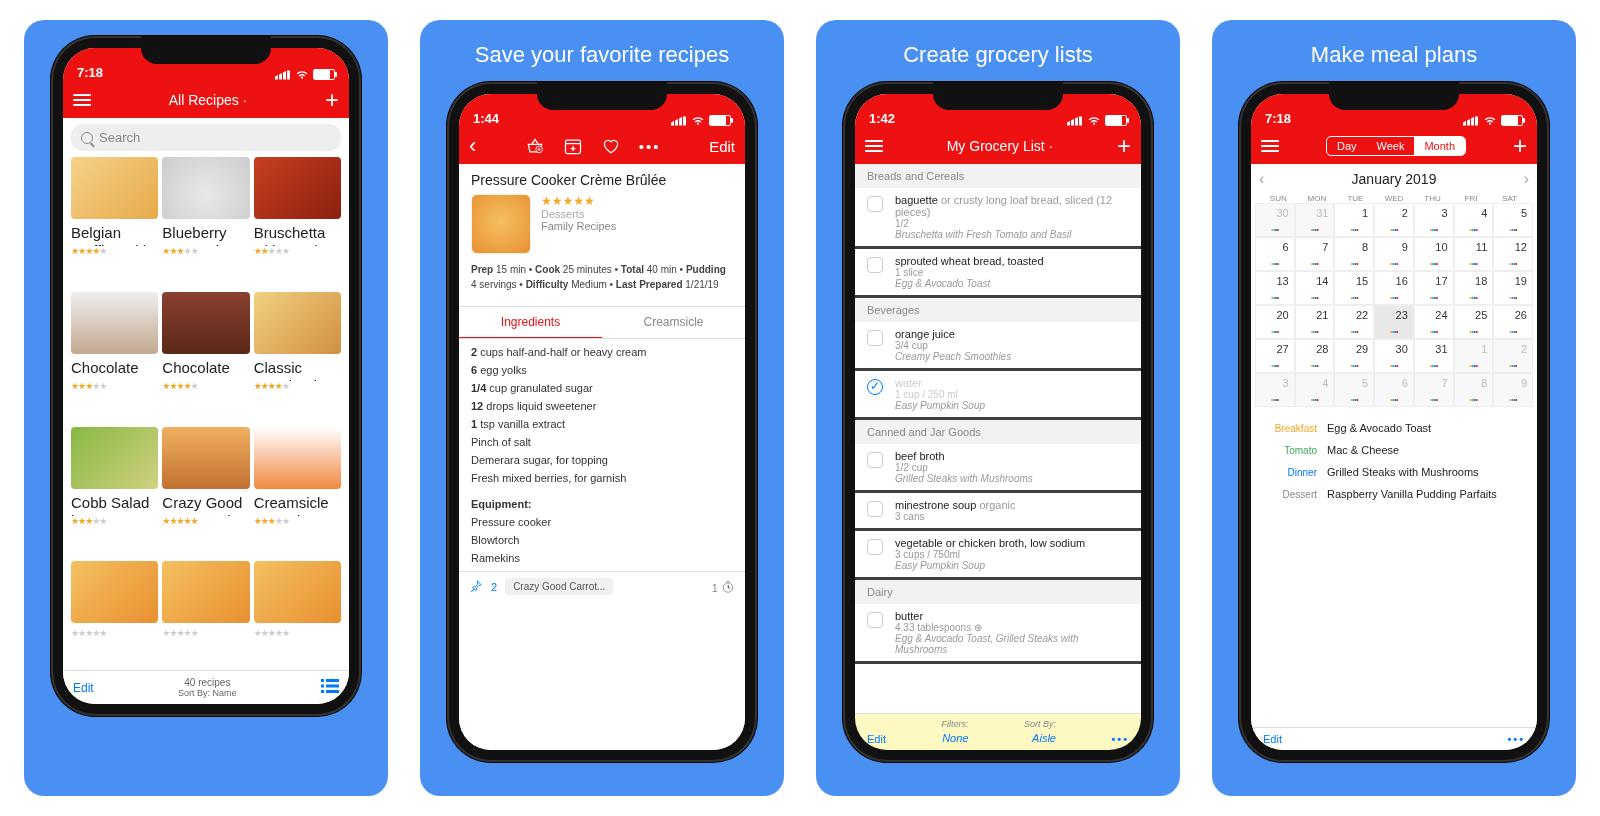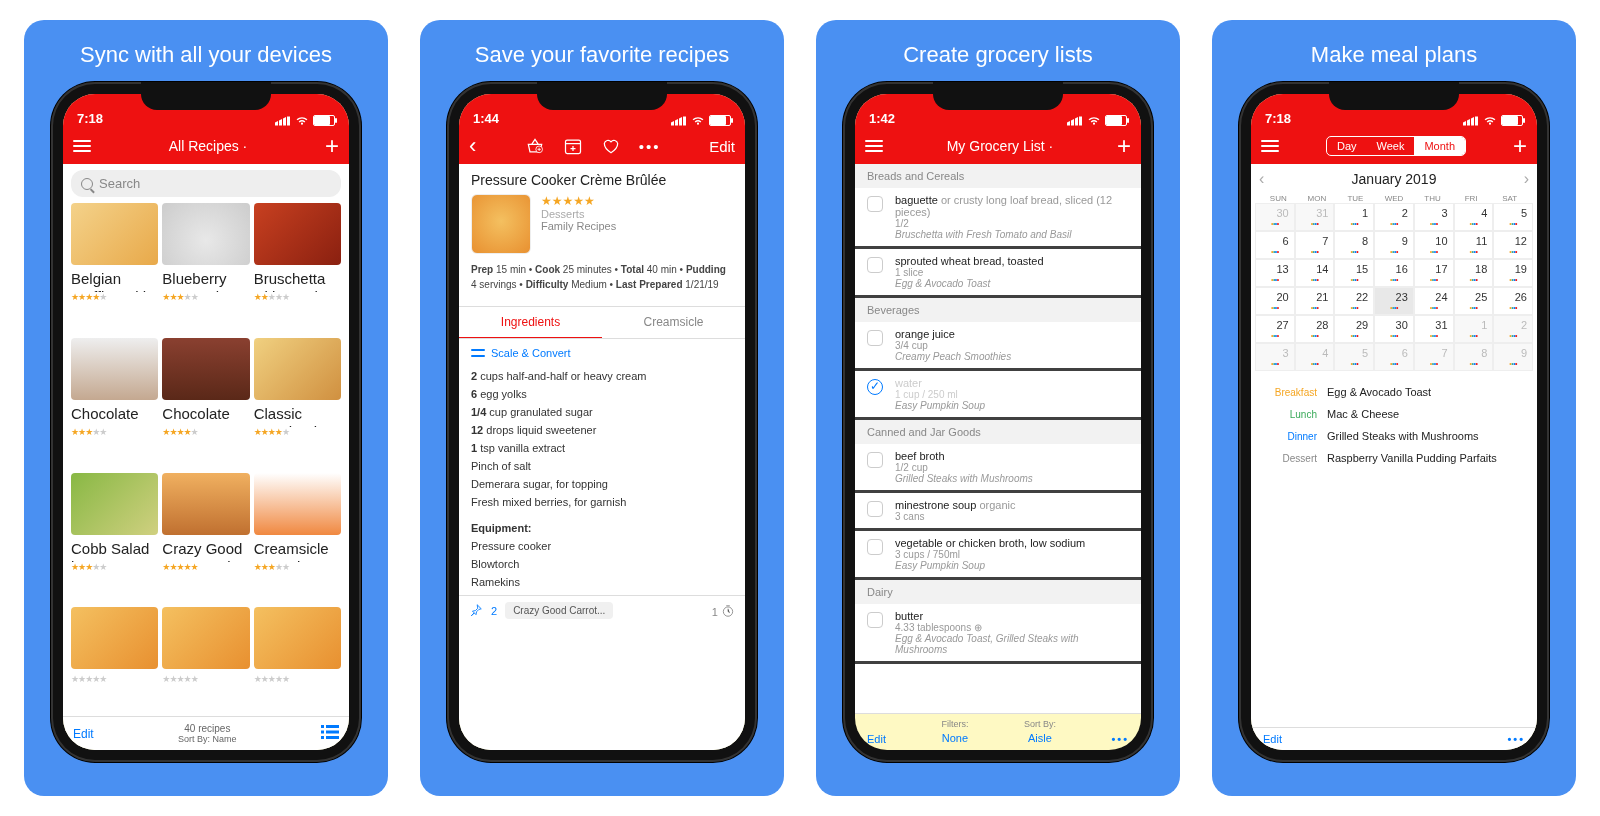--- a/index.html
+++ b/index.html
@@ -157,51 +157,50 @@
   .g-item { padding:6px 12px 6px 40px; position:relative; border-bottom:3px solid #404040; font-size:11px;}
   .g-item .chk{ position:absolute; left:12px; top:8px; width:16px; height:16px; border:1.5px solid #ccc; border-radius:4px;}
   .g-item .chk.done{ border-color:#007aff; border-radius:50%;}
   .g-item .chk.done::after{content:"✓";color:#007aff;position:absolute;left:2px;top:-1px;font-size:12px;}
   .g-item .name { color:#222; }
   .g-item .name .note{color:#999;}
   .g-item .qty { color:#999; font-size:10px;}
   .g-item .src { color:#999; font-style:italic; font-size:10px;}
   .g-item.done .name,.g-item.done .qty{color:#ccc;}
   .filter-bar { border-top:1px solid #ddd; padding:5px 12px; display:flex; justify-content:space-between; align-items:flex-end; font-size:11px; color:#007aff;}
-  .filter-bar .col{text-align:center;color:#888;font-size:9px;line-height:1.3;}
+  .filter-bar .col{text-align:right;color:#888;font-size:9px;line-height:1.3;font-style:italic;}
   .filter-bar .col span{color:#007aff;font-size:11px;display:block;}
   .more-dots{color:#007aff;letter-spacing:2px;font-weight:700;}
   
   .seg { display:flex; border:1px solid #fff; border-radius:5px; overflow:hidden; font-size:11px;}
   .seg div{padding:3px 10px; color:#fff;}
   .seg .active{background:#fff;color:#e11;}
   .cal-head { display:flex; align-items:center; justify-content:space-between; padding:6px 8px; color:#888;}
   .cal-head .month{color:#222;font-size:14px;font-weight:500;}
   .cal-head .chev{color:#aaa;font-size:16px;}
   .dow { display:grid; grid-template-columns:repeat(7,1fr); text-align:center; font-size:8px; color:#888; padding:0 8px;}
   .cal-grid { display:grid; grid-template-columns:repeat(7,1fr); font-size:11px; text-align:right; padding:0 4px;}
-  .cal-cell { border:0.5px solid #eee; padding:3px 5px 2px; height:28px; position:relative;}
+  .cal-cell { border:0.5px solid #eee; padding:3px 5px 2px; height:34px; position:relative;}
   .cal-cell.om{ background:#f8f8f8; color:#bbb;}
   .cal-cell.today{background:#e8e8e8;}
   .cal-dots{position:absolute;bottom:3px;left:0;right:0;text-align:center;font-size:7px;letter-spacing:-0.5px;}
   .d-o{color:#f5a623;}.d-b{color:#007aff;}.d-g{color:#3a9;}.d-r{color:#e11;}
   .meal-list { padding:10px 12px; font-size:11px; }
   .meal-row{display:flex;gap:10px;padding:5px 0;align-items:baseline;}
   .meal-row .lbl{width:54px;text-align:right;font-size:10px;}
   .meal-row .lbl.breakfast{color:#f5a623;}
   .meal-row .lbl.lunch{color:#3aaa5a;}
   .meal-row .lbl.dinner{color:#007aff;}
   .meal-row .lbl.dessert{color:#888;}
   .meal-row .val{color:#222;}
 </style>
 </head>
 <body>
 
 <div class="panel">
-  <div class="panel-title">Sync with all your devices</div>
   <div class="phone">
     <div class="notch"></div>
     <div class="screen">
       <div class="status-bar">
         <span>7:18</span>
         <span class="status-right">
           <span class="sig-bars"></span>
           <svg class="wifi" viewBox="0 0 16 12">
               <path d="M8 10.5a1.3 1.3 0 100-2.6 1.3 1.3 0 000 2.6zM4 6.5a6 6 0 018 0l-1.2 1.2a4.3 4.3 0 00-5.6 0zM1.5 4a9.3 9.3 0 0113 0l-1.2 1.2a7.6 7.6 0 00-10.6 0z" fill="#fff"></path>
             </svg>
@@ -350,24 +349,20 @@
               <div>Family Recipes</div>
             </div>
           </div>
           <div class="recipe-info">
             <div><b>Prep</b> 15 min • <b>Cook</b> 25 minutes • <b>Total</b> 40 min • <b>Pudding</b> 4 servings • <b>Difficulty</b> Medium • <b>Last Prepared</b> 1/21/19</div>
           </div>
         </div>
         <div class="tabs">
           <div class="tab active">Ingredients</div>
           <div class="tab">Creamsicle</div>
-        </div>
-        <div class="scale-link">
-          <span class="sliders-icon"></span>
-          <span>Scale &amp; Convert</span>
         </div>
         <div class="ing-list" id="ing-list">
             <div><b>2</b> cups half-and-half or heavy cream</div>
             <div><b>6</b> egg yolks</div>
             <div><b>1/4</b> cup granulated sugar</div>
             <div><b>12</b> drops liquid sweetener</div>
             <div><b>1</b> tsp vanilla extract</div>
             <div>Pinch of salt</div>
             <div>Demerara sugar, for topping</div>
             <div>Fresh mixed berries, for garnish</div>
@@ -580,21 +575,21 @@
             <div class="cal-cell om">7<div class="cal-dots"><span class="d-o">•</span><span class="d-g">•</span><span class="d-b">•</span><span class="d-r">•</span></div></div>
             <div class="cal-cell om">8<div class="cal-dots"><span class="d-o">•</span><span class="d-g">•</span><span class="d-b">•</span><span class="d-r">•</span></div></div>
             <div class="cal-cell om">9<div class="cal-dots"><span class="d-o">•</span><span class="d-g">•</span><span class="d-b">•</span><span class="d-r">•</span></div></div>
           </div>
         <div class="meal-list" id="meals">
             <div class="meal-row">
               <span class="lbl breakfast">Breakfast</span>
               <span class="val">Egg &amp; Avocado Toast</span>
             </div>
             <div class="meal-row">
-              <span class="lbl lunch">Lunch</span>
+              <span class="lbl lunch">Tomato</span>
               <span class="val">Mac &amp; Cheese</span>
             </div>
             <div class="meal-row">
               <span class="lbl dinner">Dinner</span>
               <span class="val">Grilled Steaks with Mushrooms</span>
             </div>
             <div class="meal-row">
               <span class="lbl dessert">Dessert</span>
               <span class="val">Raspberry Vanilla Pudding Parfaits</span>
             </div>

